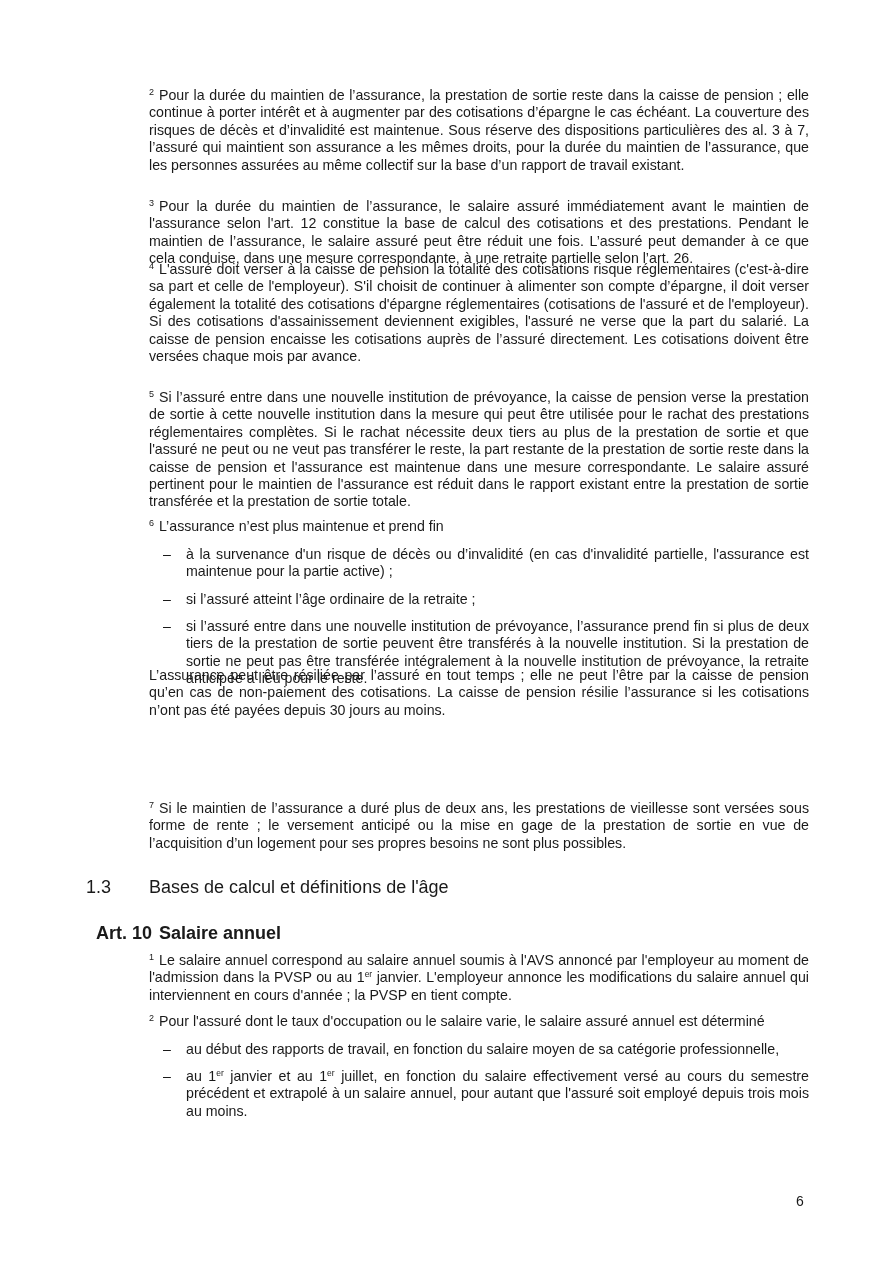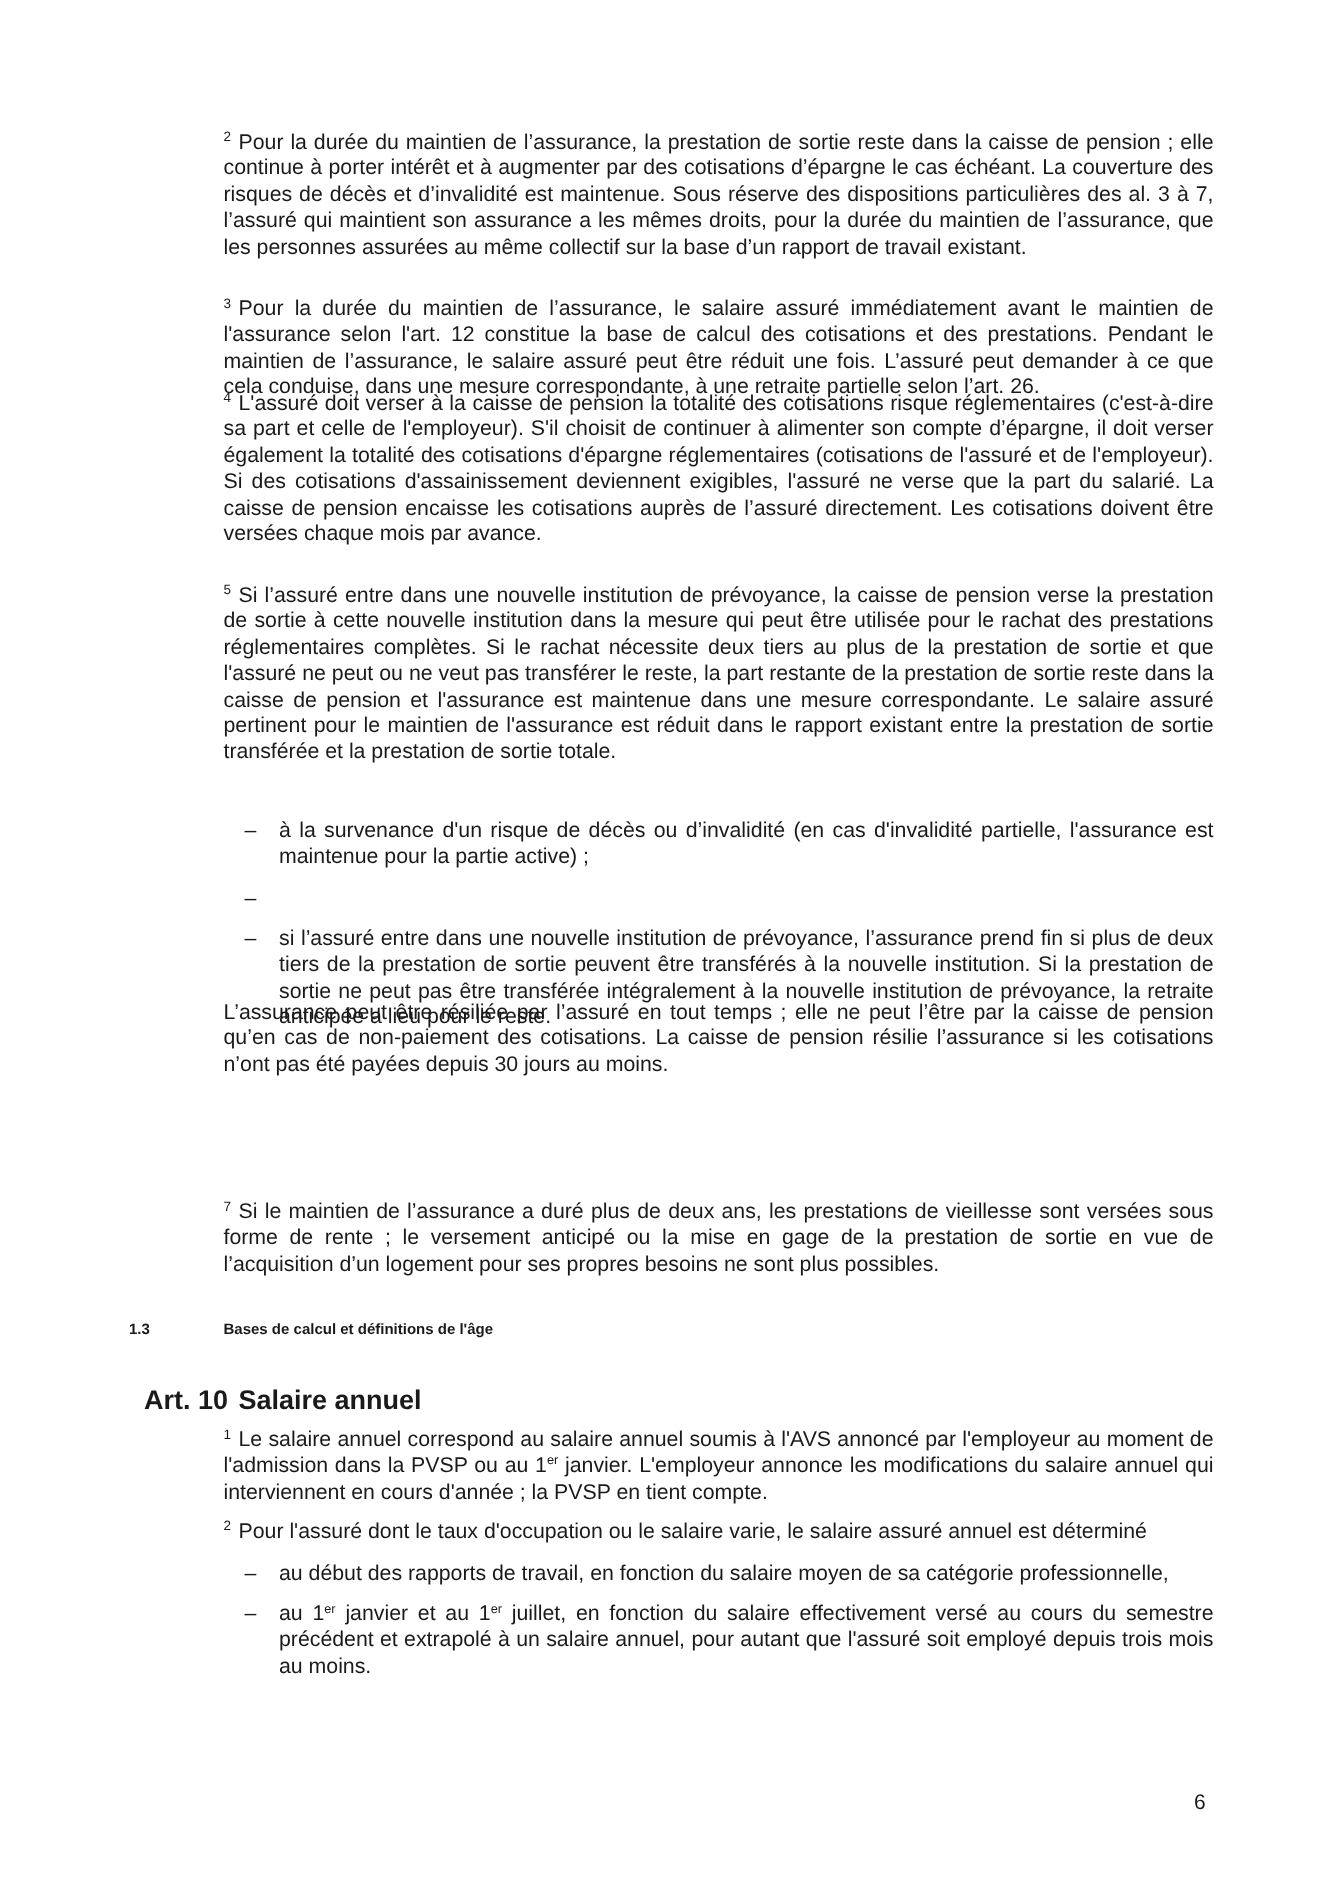--- a/index.html
+++ b/index.html
@@ -50,22 +50,22 @@
       text-align: justify;
     }
     .dash-item .dash {
       position: absolute;
       left: 14px;
       top: 0;
     }
     .section-heading {
       position: absolute;
       left: 86px;
-      font-weight: bold;
-      font-size: 10px;
+      font-weight: normal;
+      font-size: 18px;
       line-height: 18px;
     }
     .section-heading .num {
       display: inline-block;
       width: 63px;
     }
     .article-heading {
       position: absolute;
       left: 96px;
       font-weight: bold;
@@ -97,30 +97,34 @@
   </div>
 
   <div class="body-col" style="top:261px;">
     <p class="para"><sup class="num">4</sup><span>L'assuré doit verser à la caisse de pension la totalité des cotisations risque réglementaires (c'est-à-dire sa part et celle de l'employeur). S'il choisit de continuer à alimenter son compte d’épargne, il doit verser également la totalité des cotisations d'épargne réglementaires (cotisations de l'assuré et de l'employeur). Si des cotisations d'assainissement deviennent exigibles, l'assuré ne verse que la part du salarié. La caisse de pension encaisse les cotisations auprès de l’assuré directement. Les cotisations doivent être versées chaque mois par avance.</span></p>
   </div>
 
   <div class="body-col" style="top:389px;">
     <p class="para"><sup class="num">5</sup><span>Si l’assuré entre dans une nouvelle institution de prévoyance, la caisse de pension verse la prestation de sortie à cette nouvelle institution dans la mesure qui peut être utilisée pour le rachat des prestations réglementaires complètes. Si le rachat nécessite deux tiers au plus de la prestation de sortie et que l'assuré ne peut ou ne veut pas transférer le reste, la part restante de la prestation de sortie reste dans la caisse de pension et l'assurance est maintenue dans une mesure correspondante. Le salaire assuré pertinent pour le maintien de l'assurance est réduit dans le rapport existant entre la prestation de sortie transférée et la prestation de sortie totale.</span></p>
   </div>
 
+  <div class="body-col" style="top:518px;">
+    <p class="para"><sup class="num">6</sup><span>L’assurance n’est plus maintenue et prend fin</span></p>
+  </div>
 
   <div class="body-col" style="top:546px;">
     <div class="dash-item">
       <span class="dash">–</span>
       <span>à la survenance d'un risque de décès ou d’invalidité (en cas d'invalidité partielle, l'assurance est maintenue pour la partie active) ;</span>
     </div>
   </div>
   <div class="body-col" style="top:591px;">
     <div class="dash-item">
       <span class="dash">–</span>
+      <span>si l’assuré atteint l’âge ordinaire de la retraite ;</span>
     </div>
   </div>
   <div class="body-col" style="top:618px;">
     <div class="dash-item">
       <span class="dash">–</span>
       <span>si l’assuré entre dans une nouvelle institution de prévoyance, l’assurance prend fin si plus de deux tiers de la prestation de sortie peuvent être transférés à la nouvelle institution. Si la prestation de sortie ne peut pas être transférée intégralement à la nouvelle institution de prévoyance, la retraite anticipée a lieu pour le reste.</span>
     </div>
   </div>
 
   <div class="body-col" style="top:667px;">

